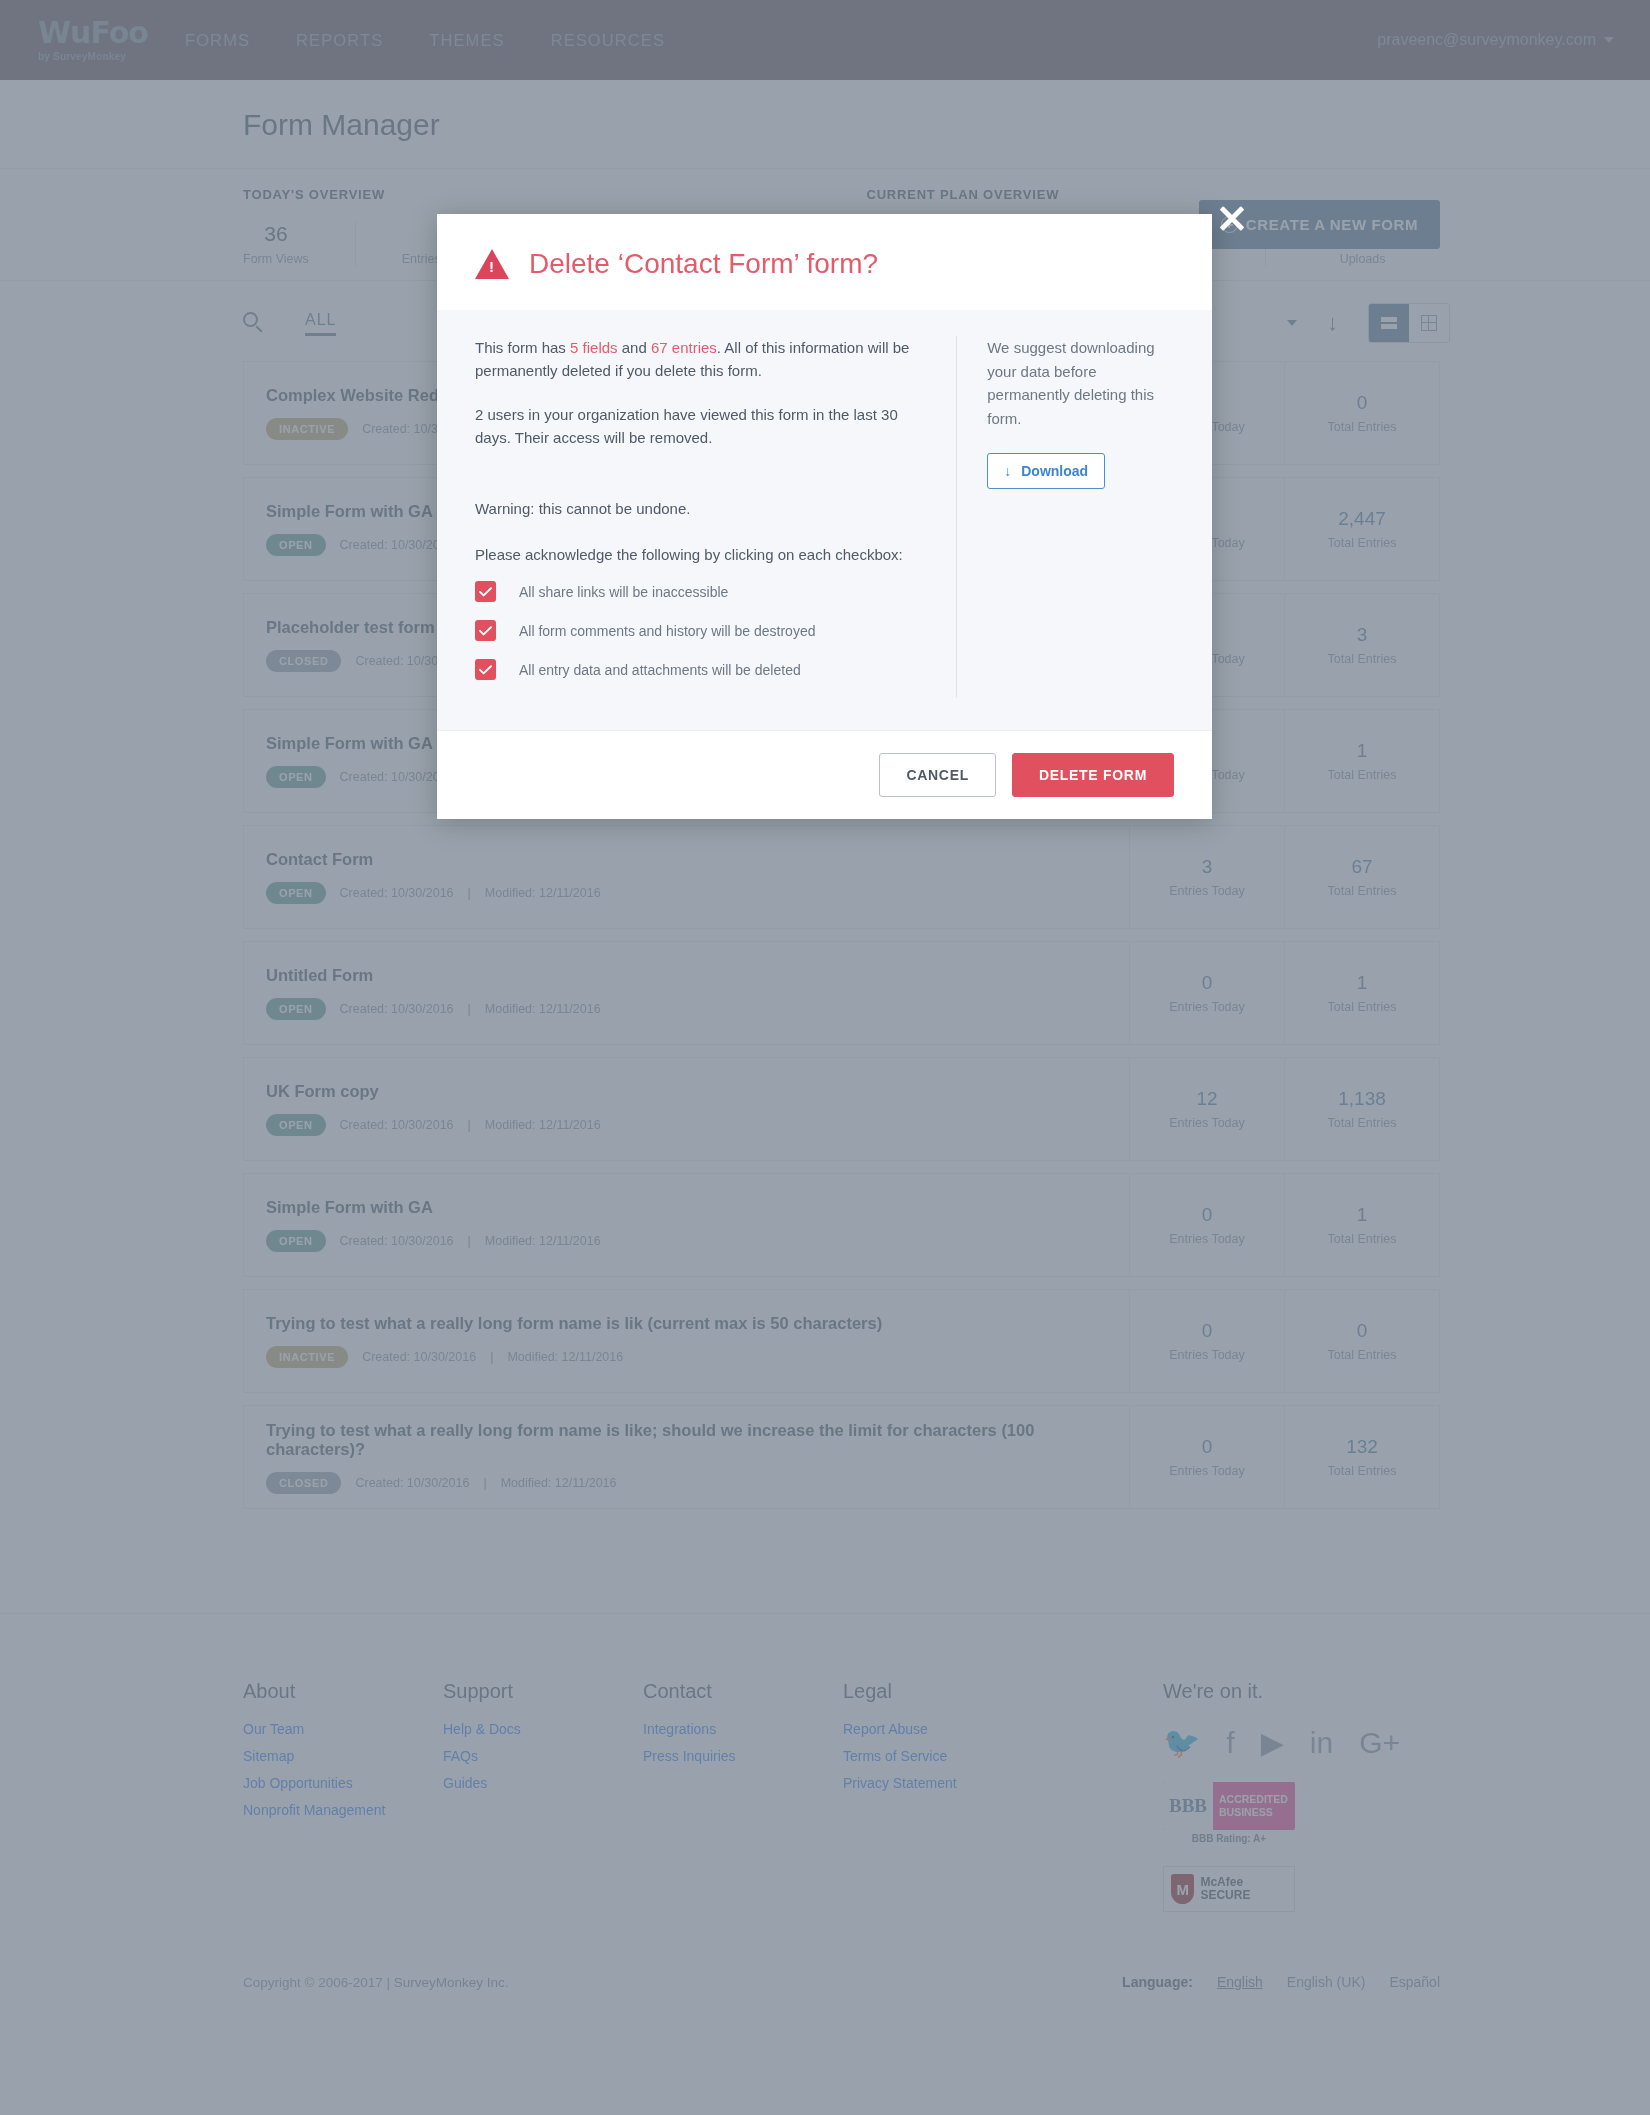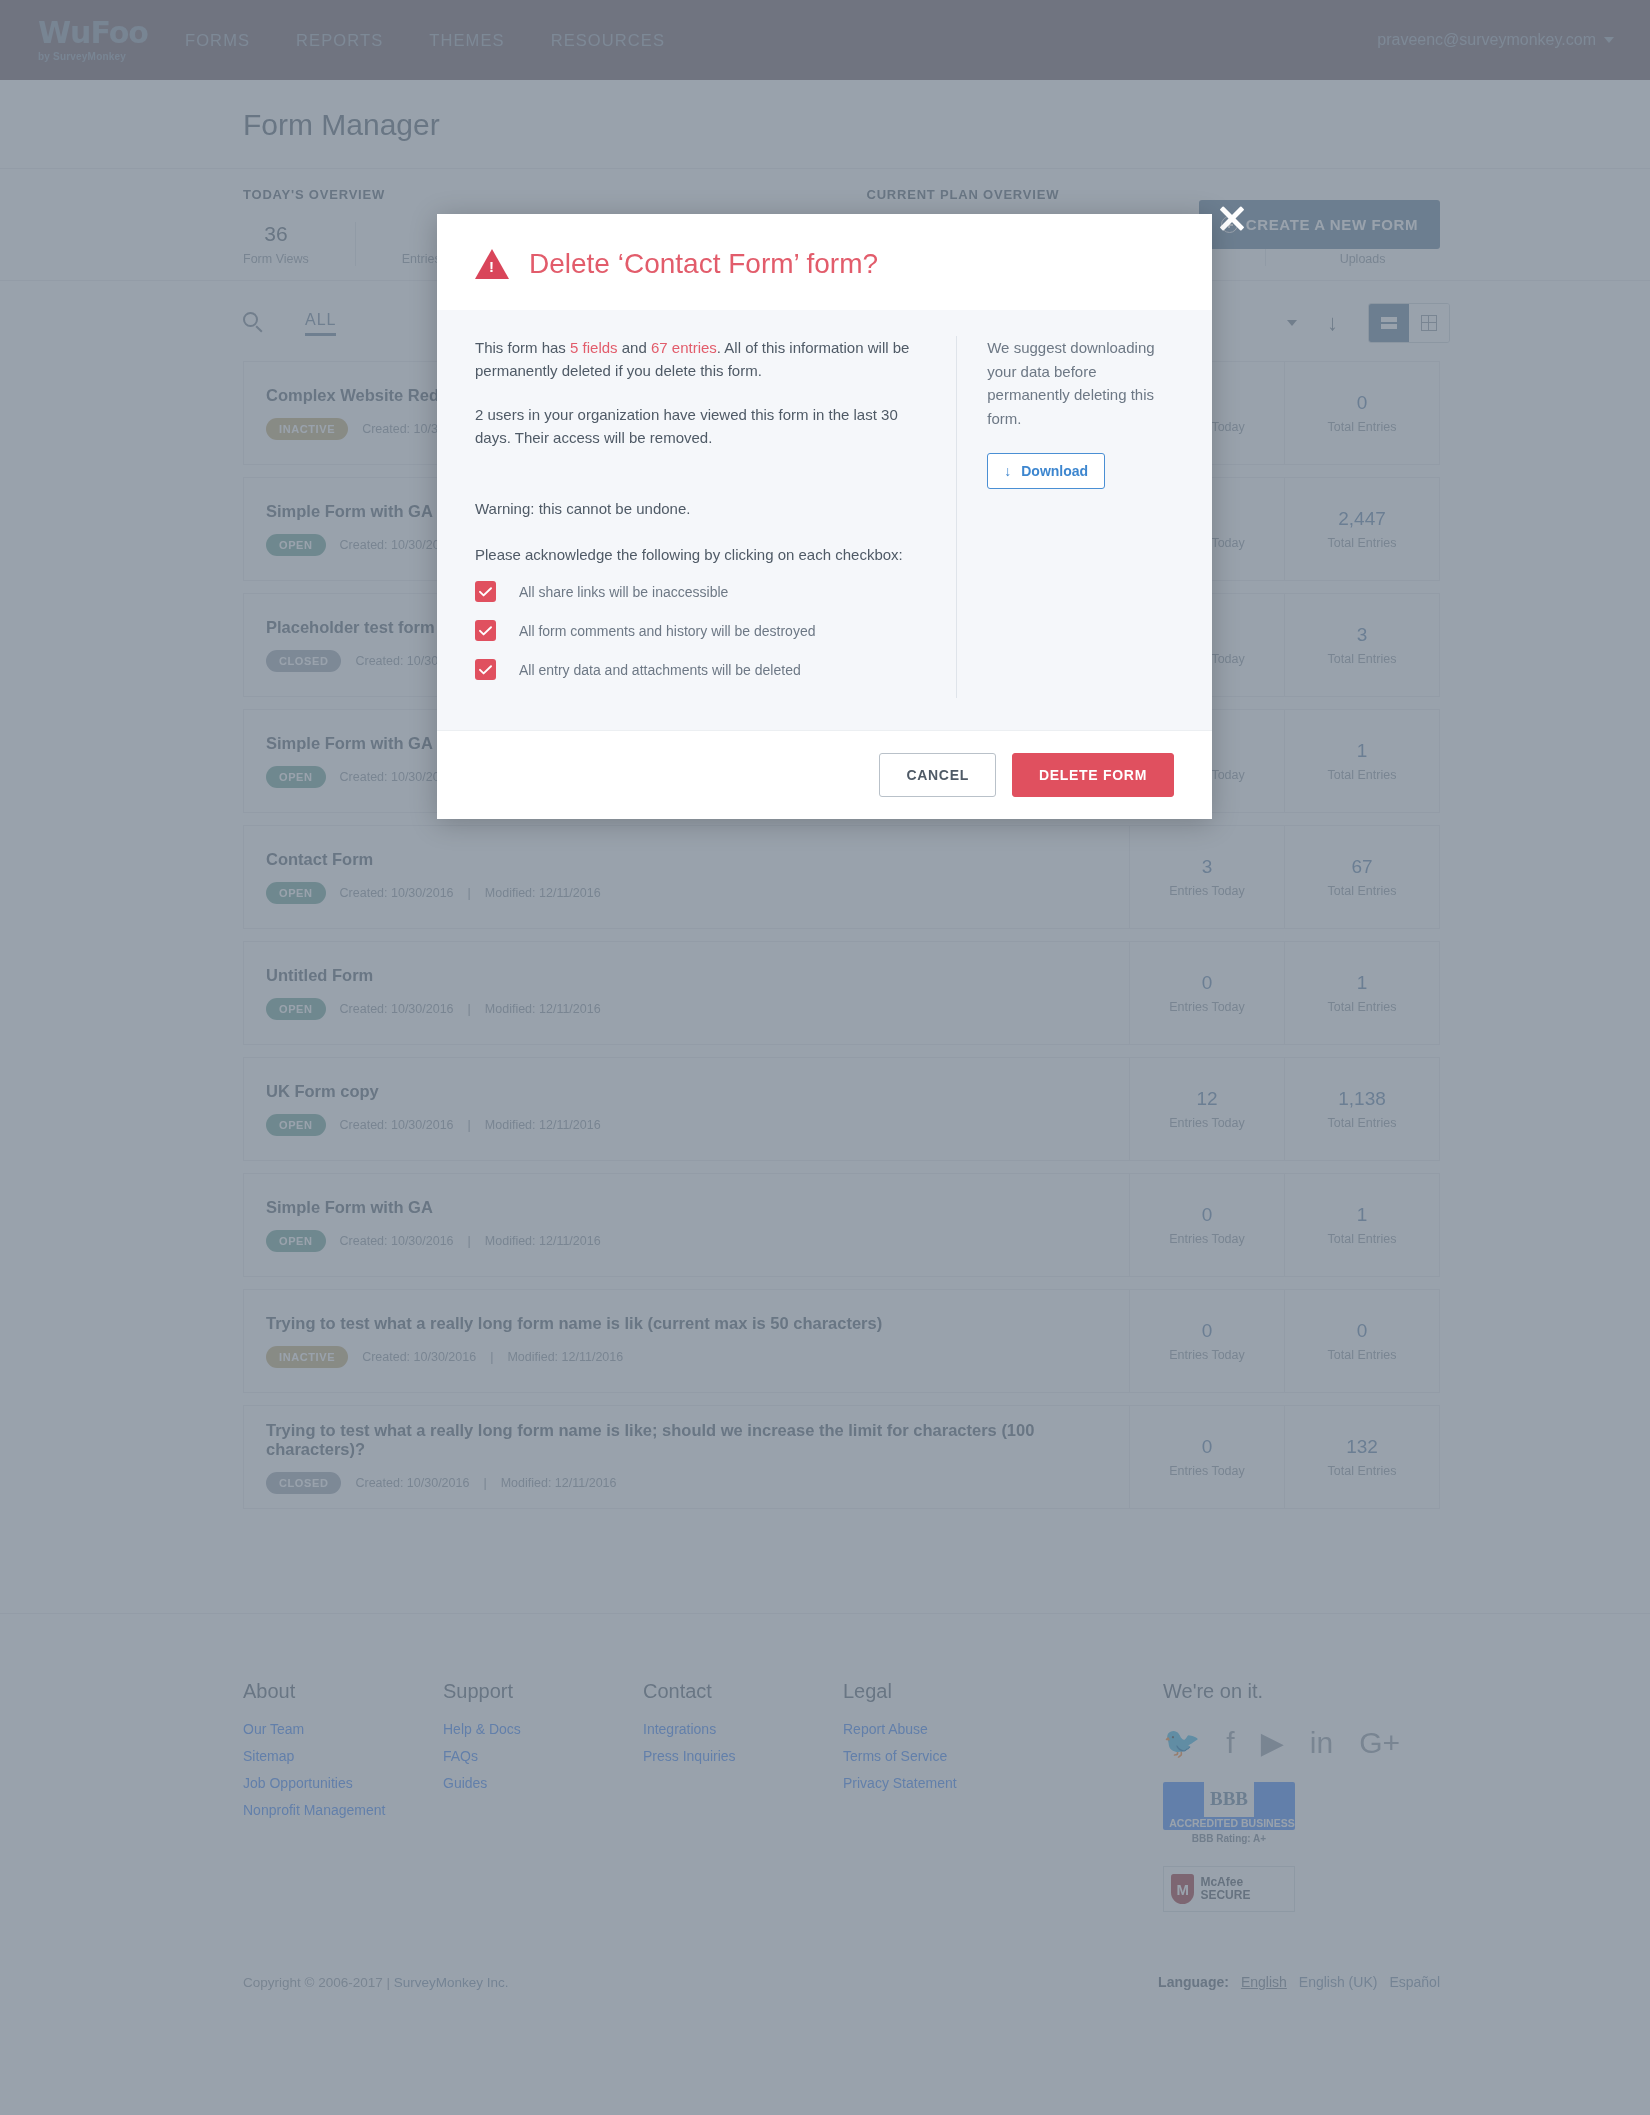--- a/index.html
+++ b/index.html
@@ -104,31 +104,31 @@
 
   
   .footer { margin-top: 104px; border-top: 1px solid #e8eaec; padding: 66px 0 0 243px; display:flex; }
   .fcol { width: 200px; }
   .fcol.wide { width: 270px; }
   .fhead { font-size: 20px; color: #52616f; margin-bottom: 18px; }
   .flink { font-size: 14px; color: #3b82f6; margin-bottom: 11px; }
   .social-col { margin-left: 50px; width: 260px; }
   .social-row { display: flex; gap: 26px; margin-top: 22px; color: #8b96a1; font-size: 30px; align-items:center;}
   .badge-img { margin-top: 22px; }
-  .bbb { width: 132px; height: 48px; background: #3b82f6; display:flex; align-items:center; border-radius:2px; overflow:hidden;flex-direction:column;}
+  .bbb { width: 132px; height: 48px; background: #ec4899; display:flex; align-items:center; border-radius:2px; overflow:hidden;}
   .bbb .l { background:#fff; color:#5f7d99; font-weight:700; font-size:19px; padding: 4px 6px; font-family:"Liberation Serif",serif; height:100%; display:flex;align-items:center;}
   .bbb .r { color:#fff; font-size:10.5px; font-weight:700; line-height:1.25; padding-left:6px;}
   .bbbrate { font-size: 10px; font-weight:700; color:#6f7d8b; text-align:center; width:132px; margin-top:3px;}
   .mcafee { width: 132px; height: 46px; background:#fff; border:1px solid #d8dde2; display:flex;align-items:center;gap:6px;padding:0 7px; margin-top:22px;}
   .mc-shield { width:26px;height:30px;background:#9b2a2f;border-radius:3px 3px 13px 13px; color:#fff;font-weight:700;font-size:15px;display:flex;align-items:center;justify-content:center;}
   .mc-txt { font-size:12px;font-weight:700;color:#4a5560;line-height:1.1;}
   .copyrow { display:flex; align-items:center; padding: 62px 210px 0 243px; }
   .copy { font-size: 13.5px; color: #8b96a1; }
   .copy b { color: #7b91a8; font-weight: 400; }
-  .langs { margin-left: auto; display: flex; align-items: center; gap: 12px; font-size: 14px; }
+  .langs { margin-left: auto; display: flex; align-items: center; gap: 24px; font-size: 14px; }
   .lang-label { color: #52616f; font-weight: 700; font-size: 14px; }
   .lang { color: #7b91a8; }
   .lang.active { color: #6f7d8b; text-decoration: underline; }
 
   
   .create-btn {
     position: absolute; right: 210px; top: 200px;
     background: #5f7d99; color: #fff; font-size: 15px; font-weight: 700; letter-spacing: .6px;
     padding: 16px 22px; display: flex; align-items: center; gap: 8px; border-radius: 3px;
   }

